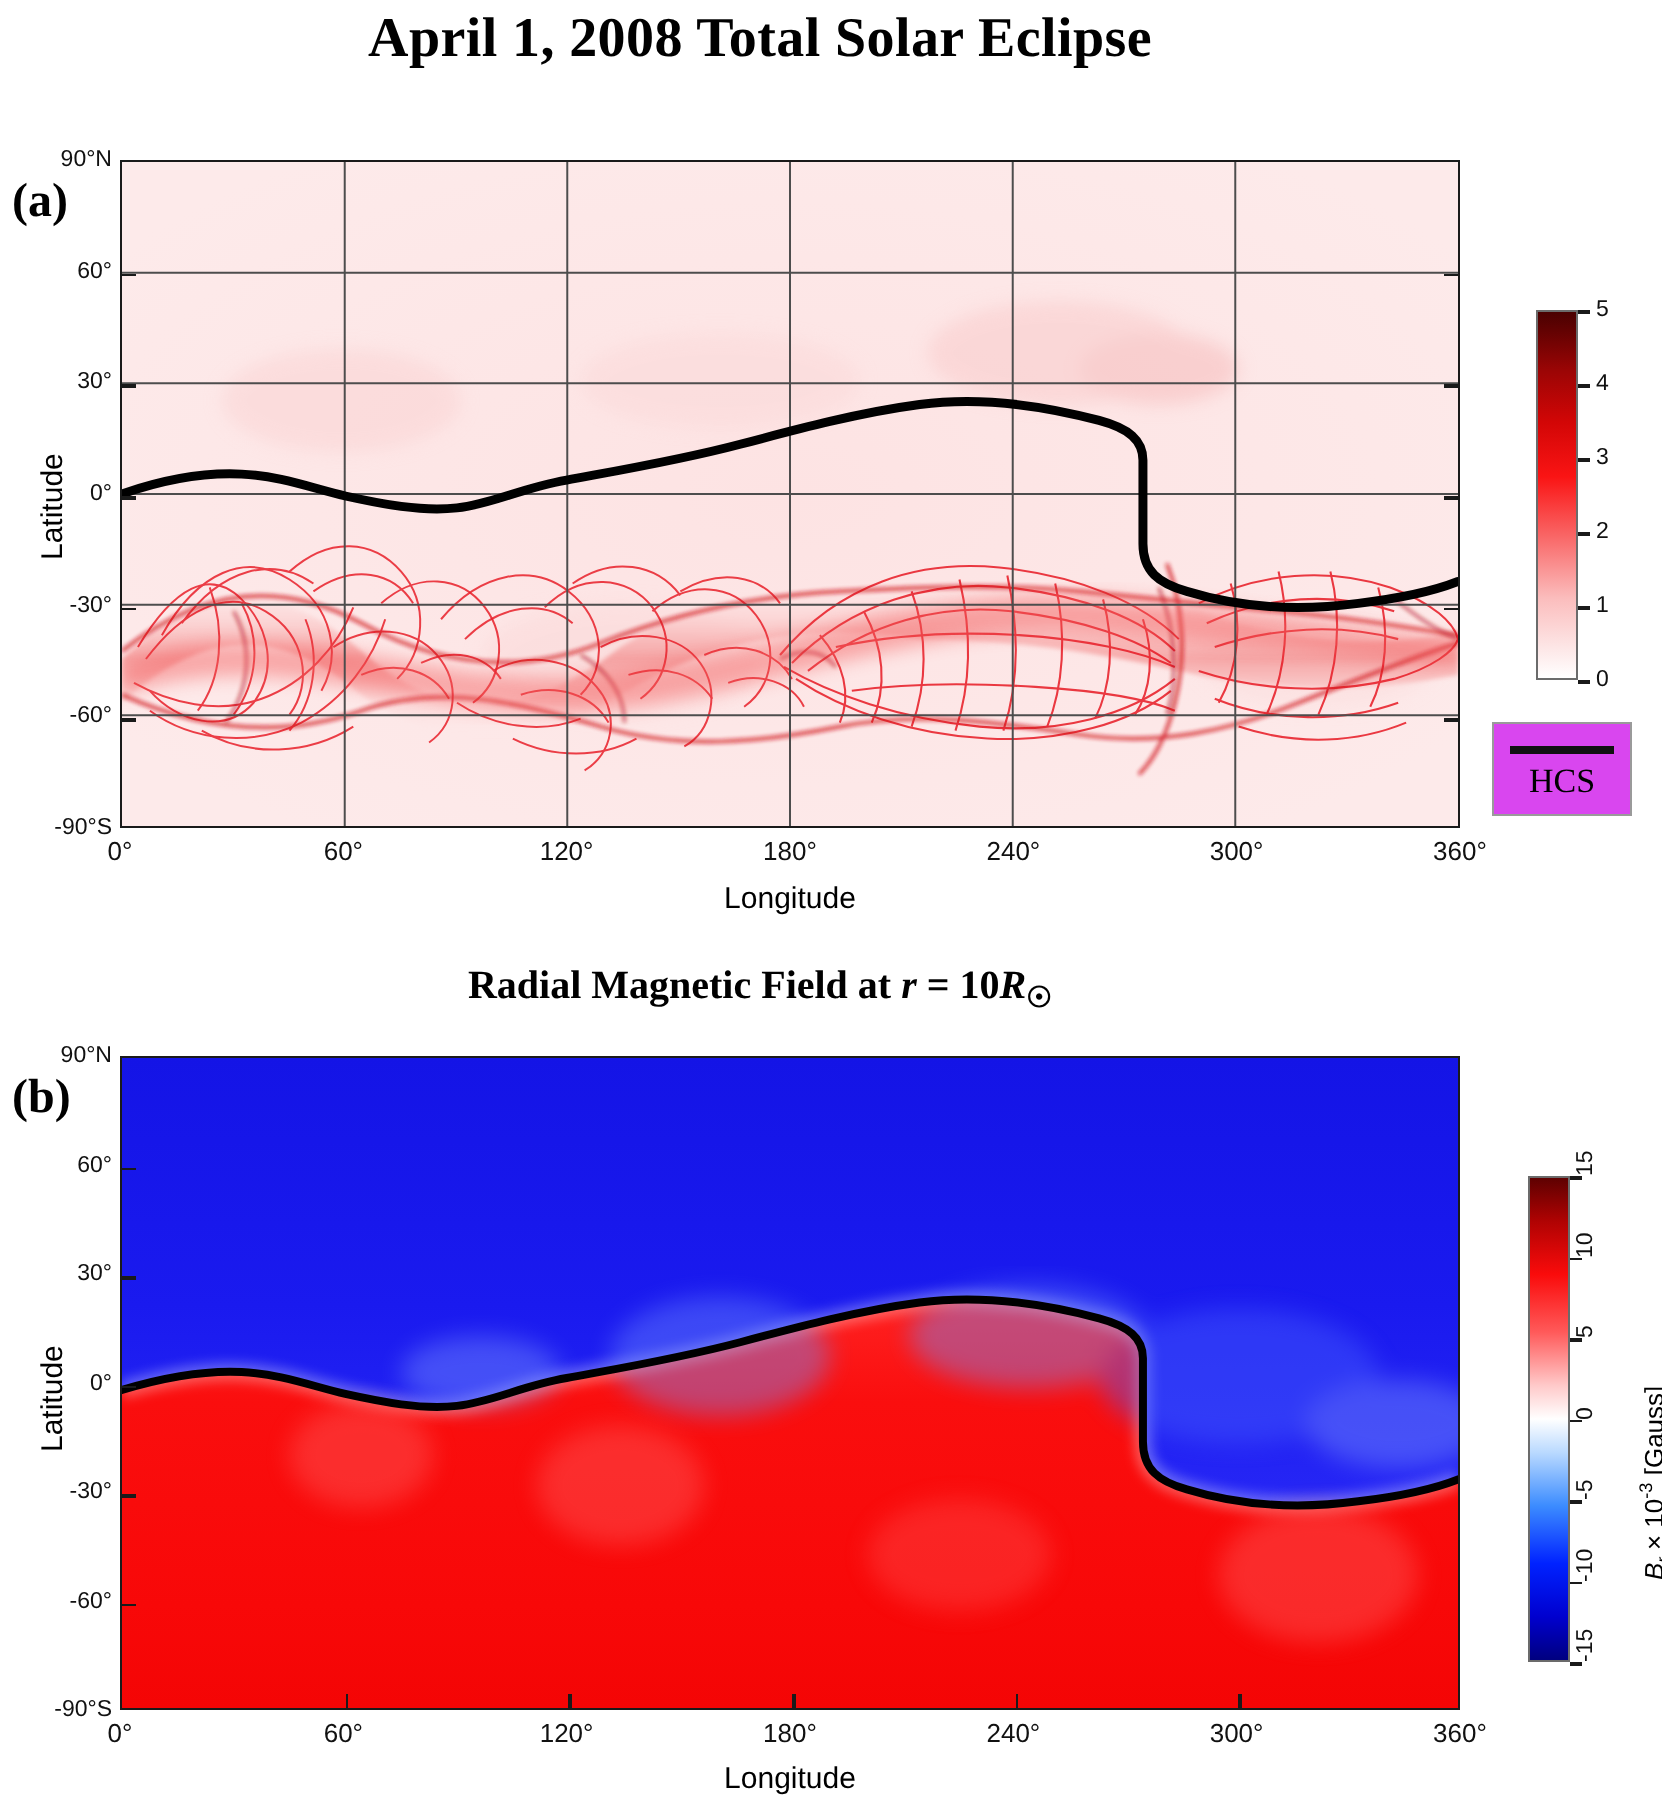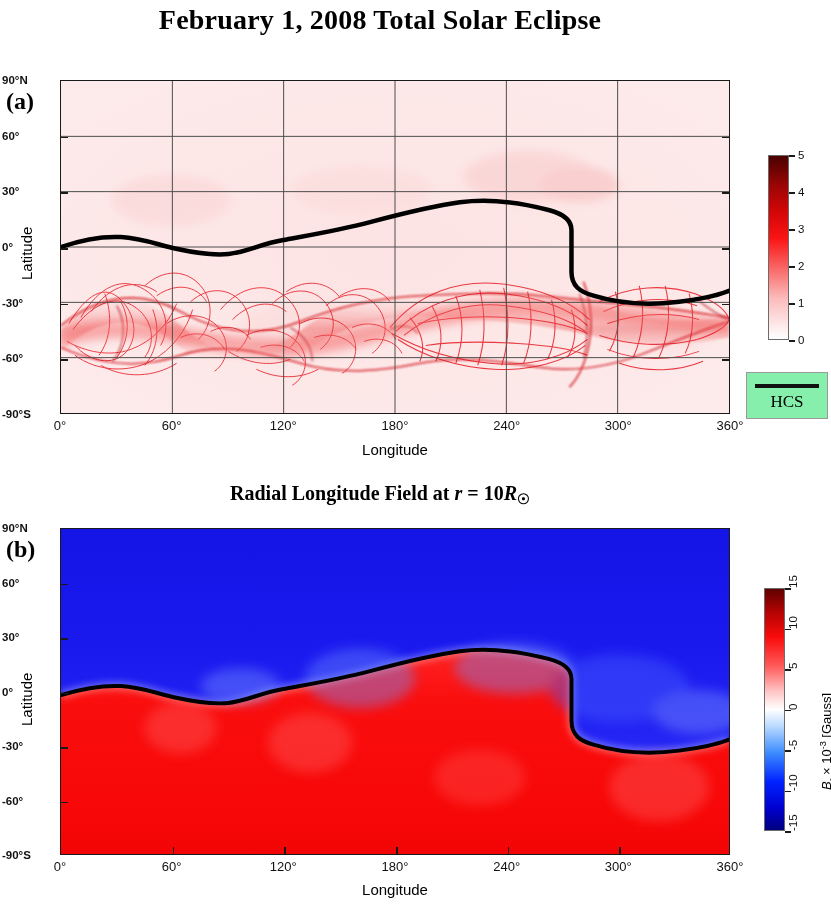--- a/index.html
+++ b/index.html
@@ -25,22 +25,22 @@
 
   
   .plot{position:absolute;border:1.5px solid #1a1a1a;box-sizing:border-box;
         overflow:hidden;background:#fff;}
   #plot-a{left:60px;top:80px;width:670px;height:334px;}
   #plot-b{left:60px;top:528px;width:670px;height:327px;}
 
   .layer{position:absolute;left:0;top:0;width:100%;height:100%;}
 
   
-  .tick-y{position:absolute;font-size:11.5px;width:54px;
-    left:-58px;transform:translateY(-50%);color:#111;font-weight:bold;}
+  .tick-y{position:absolute;font-size:11.5px;text-align:right;width:54px;
+    left:-58px;transform:translateY(-50%);color:#111;}
   .tick-x{position:absolute;font-size:13px;text-align:center;width:60px;
     transform:translateX(-50%);color:#111;}
   .tickmark-y{position:absolute;left:0;width:7px;height:1.5px;background:#1a1a1a;}
   .tickmark-y.r{left:auto;right:0;}
   .tickmark-x{position:absolute;bottom:0;height:7px;width:1.5px;background:#1a1a1a;}
 
   .axis-x-label{position:absolute;font-size:15px;text-align:center;width:670px;}
   .axis-y-label{position:absolute;font-size:15px;transform-origin:0 0;
     transform:rotate(-90deg);white-space:nowrap;}
 
@@ -52,39 +52,39 @@
   #cbar-b{left:764px;top:588px;width:21px;height:243px;
     background:linear-gradient(to top,#00007f 0%,#0000cf 9%,#0022ff 20%,
       #3c8cff 32%,#b9d9ff 43%,#ffffff 50%,#ffc9c9 57%,#ff5a5a 68%,
       #fa0b0b 80%,#b00303 91%,#5e0101 100%);}
   .cb-tick{position:absolute;font-size:11.5px;transform:translateY(-50%);color:#111;}
   .cb-mark{position:absolute;height:1.5px;width:6px;background:#1a1a1a;}
   .cb-label{position:absolute;font-size:13px;transform-origin:0 0;
     transform:rotate(-90deg);white-space:nowrap;}
 
   
-  #hcs-legend{position:absolute;left:746px;top:372px;width:82px;height:47px;
-    border:1.5px solid #9a9a9a;background:#86efac;box-sizing:border-box;}
+  #hcs-legend{position:absolute;left:746px;top:361px;width:70px;height:47px;
+    border:1.5px solid #9a9a9a;background:#d946ef;box-sizing:border-box;}
   #hcs-legend .line{position:absolute;left:8px;right:8px;top:11px;height:3.5px;
     background:#111;}
   #hcs-legend .txt{position:absolute;left:0;right:0;top:19px;text-align:center;
     font-family:"Liberation Serif",serif;font-size:17px;}
 
   svg{display:block;}
 </style>
 </head>
 <body>
 
 <div class="fig">
 
-  <div class="main-title">February 1, 2008 Total Solar Eclipse</div>
+  <div class="main-title">April 1, 2008 Total Solar Eclipse</div>
 
 
   <div class="sub-title-b">
-    <span>Radial Longitude Field at </span><i>r</i><span> = 10</span><i>R</i><span class="sun">☉</span>
+    <span>Radial Magnetic Field at </span><i>r</i><span> = 10</span><i>R</i><span class="sun">☉</span>
   </div>
 
   <div class="panel-label" style="left:6px;top:88px;">(a)</div>
   <div class="panel-label" style="left:6px;top:536px;">(b)</div>
 
   <div class="plot" id="plot-a">
 
     <svg class="layer" viewBox="0 0 670 334" preserveAspectRatio="none">
       <defs>
         <radialGradient id="bgGlowA" cx="50%" cy="50%" r="62%">

